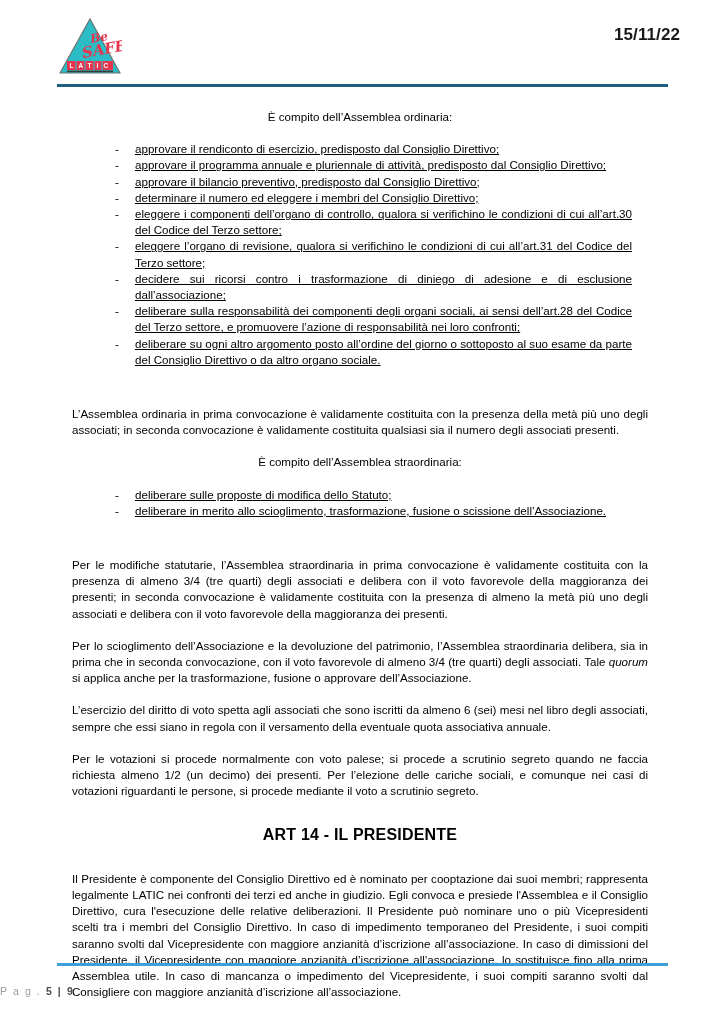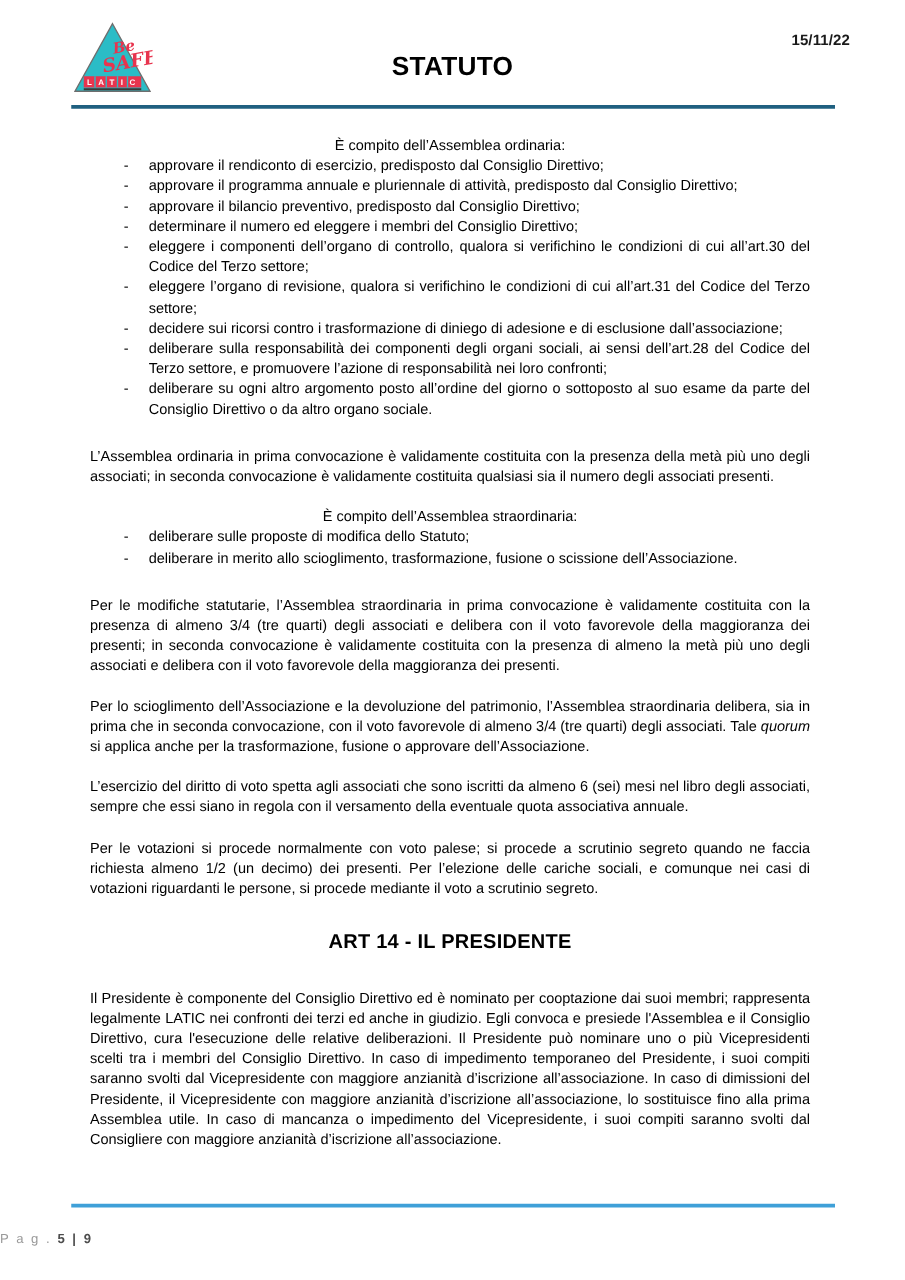--- a/index.html
+++ b/index.html
@@ -48,21 +48,21 @@
     text-align: center;
     font-size: 21px;
     font-weight: bold;
     letter-spacing: 0.2px;
     font-family: "Liberation Sans", sans-serif;
   }
   .doc-date {
     position: absolute;
     right: 44px;
     top: 25px;
-    font-size: 12px;
+    font-size: 17px;
     font-weight: bold;
     color: #1a1a1a;
     letter-spacing: 0.1px;
   }
   .header-rule {
     position: absolute;
     left: 57px;
     top: 84px;
     width: 611px;
     height: 0;
@@ -83,22 +83,23 @@
   .para {
     margin: 0;
     text-align: justify;
   }
   .para.left { text-align: center; }
   .gap-md { height: 16px; }
   .gap-lg { height: 22px; }
 
   ul.dash-list {
     list-style: none;
-    margin: 0;
+    margin: 16px;
     padding: 0;
+    text-decoration: underline;
   }
   ul.dash-list li {
     position: relative;
     padding-left: 47px;
     text-align: justify;
     margin: 0;
   }
   ul.dash-list li::before {
     content: "-";
     position: absolute;
@@ -163,21 +164,20 @@
         <g stroke="#2BBCC6" stroke-width="1.1">
           <line x1="18" y1="44" x2="18" y2="53"></line>
           <line x1="27" y1="44" x2="27" y2="53"></line>
           <line x1="36" y1="44" x2="36" y2="53"></line>
           <line x1="44" y1="44" x2="44" y2="53"></line>
         </g>
         <rect x="9" y="53.6" width="46" height="1.6" fill="#3a3a3a"></rect>
       </svg>
     </div>
 
-    <div class="doc-title">STATUTO</div>
 
     <div class="doc-date">15/11/22</div>
 
     <div class="header-rule"></div>
   </div>
 
   <div class="content">
 
     <p class="para left">È compito dell’Assemblea ordinaria:</p>
 

